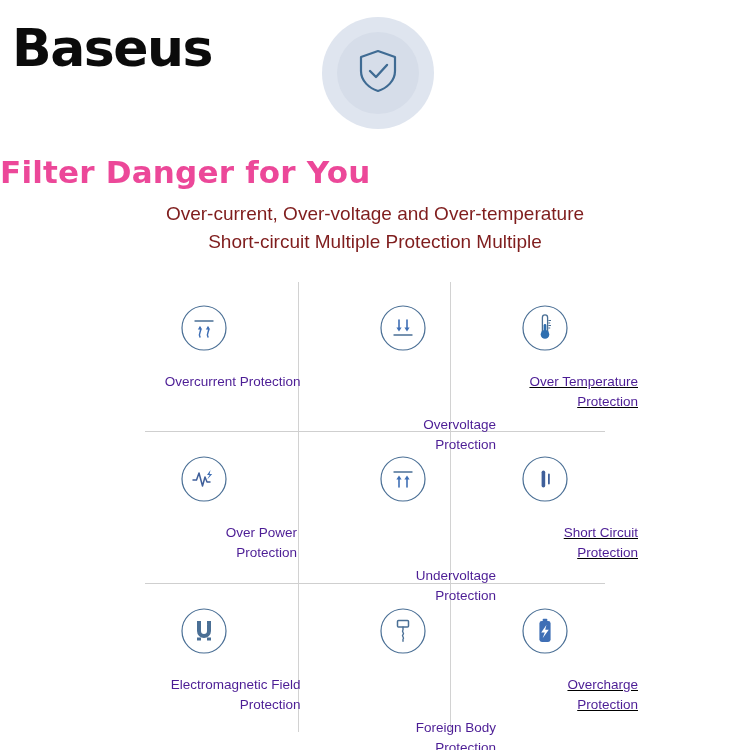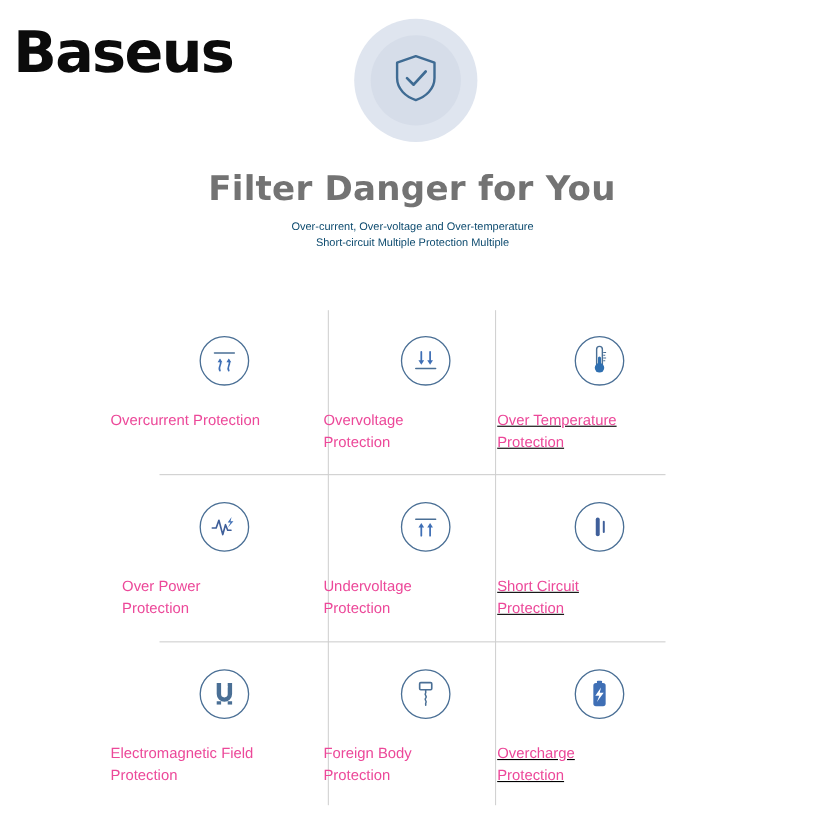--- a/index.html
+++ b/index.html
@@ -25,27 +25,27 @@
   }
   .badge-inner{
     width:82px;height:82px;border-radius:50%;
     background:#d6dde9;
     display:flex;align-items:center;justify-content:center;
   }
 
   
   .title{
     position:absolute;left:0;right:1px;top:154px;
-    text-align:center;font-size:31px;font-weight:700;
-    color:#737373;letter-spacing:.2px;
+    text-align:left;font-size:31px;font-weight:700;
+    color:#ec4899;letter-spacing:.2px;
     font-family:"DejaVu Sans", sans-serif;
   }
   .subtitle{
     position:absolute;left:0;right:0;top:200px;
-    text-align:center;font-size:10px;color:#0c4a6e;
+    text-align:center;font-size:19px;color:#7f1d1d;
     line-height:1.45;
   }
   .subtitle div{display:block;}
 
   
   .grid{
     position:absolute;left:110px;top:282px;
     width:530px;height:460px;
   }
   .vline{
@@ -59,33 +59,33 @@
     background:#cfcfcf;
   }
   .hline.h1{top:149px;}
   .hline.h2{top:301px;}
 
   .cell{
     position:absolute;width:188px;height:150px;
     display:flex;flex-direction:column;align-items:center;
   }
   .c0{left:0;}
-  .c1{left:183px;}
+  .c1{left:199px;gap:43px;}
   .c2{left:341px;text-decoration:underline;}
   .r0{top:0;}
   .r1{top:151px;}
   .r2{top:303px;}
 
   .cell .ico{
     margin-top:22px;width:48px;height:48px;
     display:flex;align-items:center;justify-content:center;
   }
   .cell .lab{
-    margin-top:20px;width:186px;text-align:left;
-    font-size:13.5px;color:#ec4899;line-height:1.5;
+    margin-top:20px;width:186px;text-align:right;
+    font-size:13.5px;color:#4c1d95;line-height:1.5;
   }
   .cell.wide .lab{width:200px;margin-left:-7px;}
 </style>
 </head>
 <body>
 
 <div class="page">
 
   <div class="brand">Baseus</div>
 

